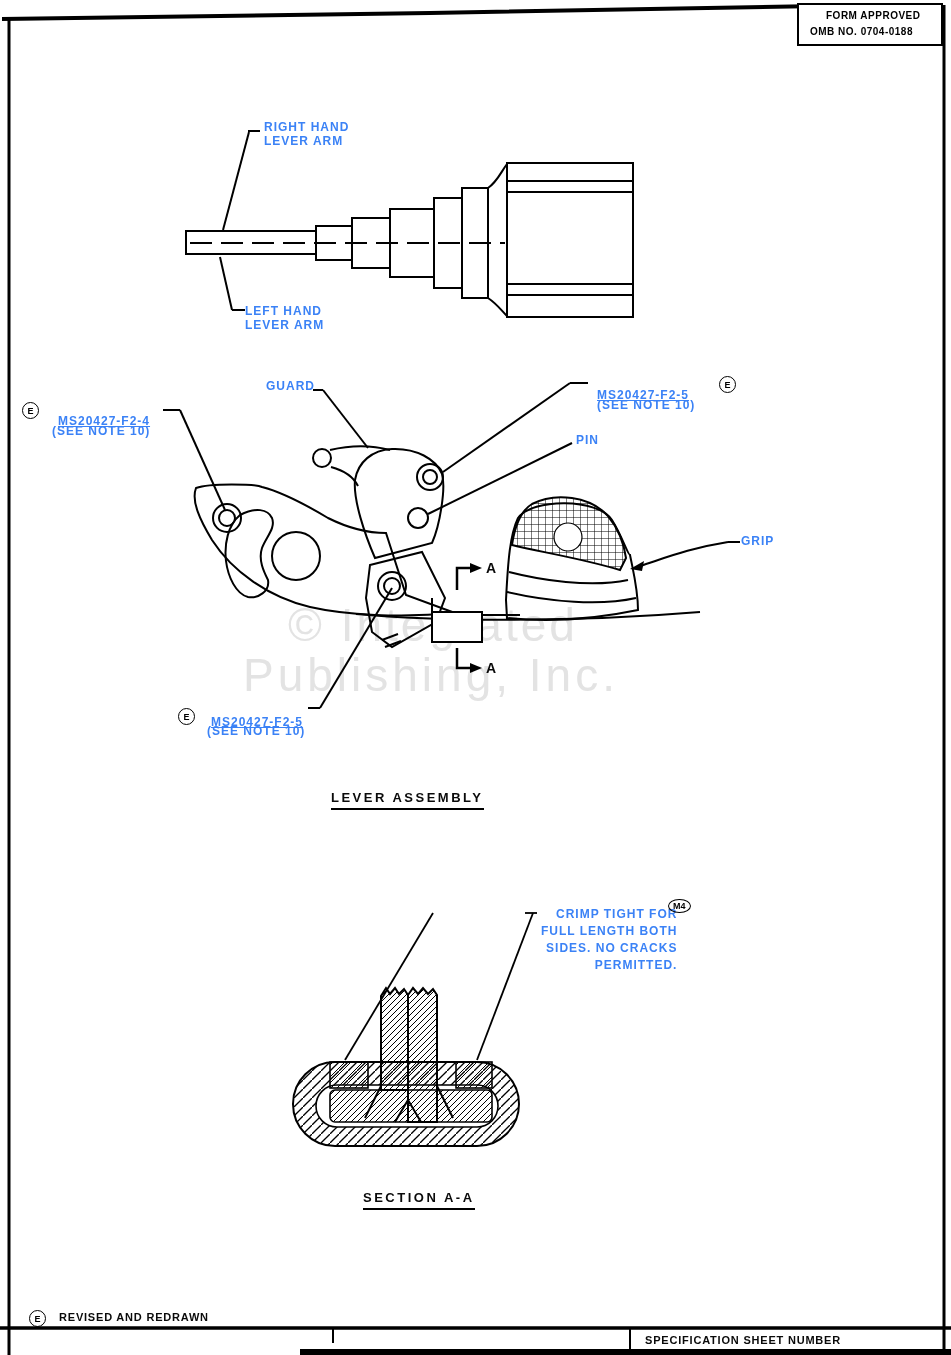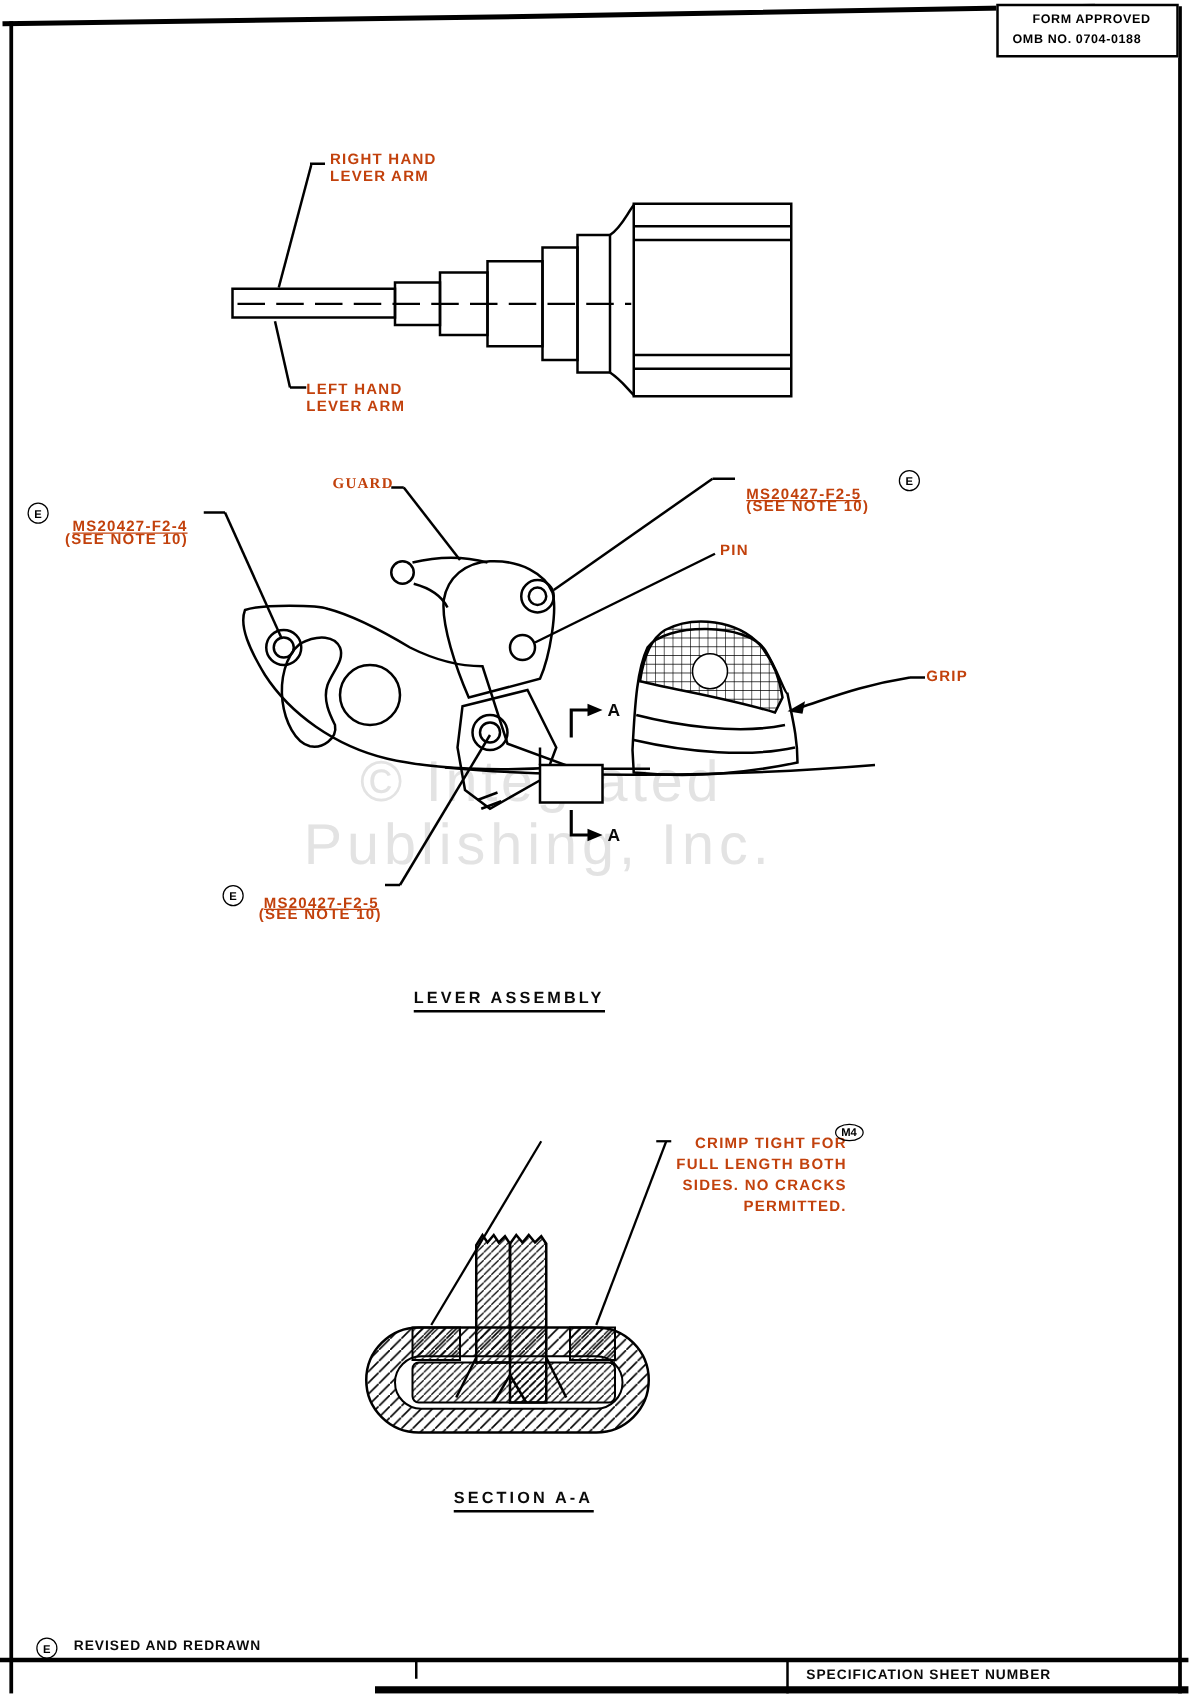--- a/index.html
+++ b/index.html
@@ -2,21 +2,21 @@
 <html><head>
 <meta charset="utf-8">
 <style>
   html,body{margin:0;padding:0;background:#fff;}
   #page{
     position:relative;width:951px;height:1355px;background:#ffffff;
     font-family:"Liberation Sans", sans-serif;color:#000;overflow:hidden;
   }
   .lbl{
     position:absolute;font-size:12px;font-weight:bold;letter-spacing:1px;
-    line-height:14px;white-space:pre-line;color:#c2410c;
+    line-height:14px;white-space:pre-line;color:#3b82f6;
   }
   .part{text-decoration:underline;}
   .title{
     position:absolute;font-size:13px;font-weight:bold;letter-spacing:2.5px;
     border-bottom:2px solid #000;padding-bottom:3px;color:#0a0a0a;text-align:center;
   }
   .rev-circle{
     position:absolute;width:15px;height:15px;border:1.6px solid #000;border-radius:50%;
     font-size:9px;font-weight:bold;display:flex;align-items:center;justify-content:center;
     color:#000;background:transparent;
@@ -157,21 +157,21 @@
       <polygon points="462,298 450,293 450,303" fill="#000" stroke="none"></polygon>
     </g>
   </svg>
 
   <div class="rev-circle" style="left:22px;top:402px;">E</div>
   <div class="lbl" style="left:58px;top:400px;">
     <span class="part">MS20427-F2-4</span>
   </div>
   <div class="lbl" style="left:52px;top:424px;">(SEE NOTE 10)</div>
 
-  <div class="lbl" style="left:266px;top:379px;font-family:Liberation Serif, serif;">GUARD</div>
+  <div class="lbl" style="left:266px;top:379px;">GUARD</div>
 
   <div class="lbl" style="left:597px;top:374px;">
     <span class="part">MS20427-F2-5</span>
   </div>
   <div class="rev-circle" style="left:719px;top:376px;">E</div>
   <div class="lbl" style="left:597px;top:398px;">(SEE NOTE 10)</div>
 
   <div class="lbl" style="left:576px;top:433px;">PIN</div>
 
   <div class="lbl" style="left:741px;top:534px;">GRIP</div>

